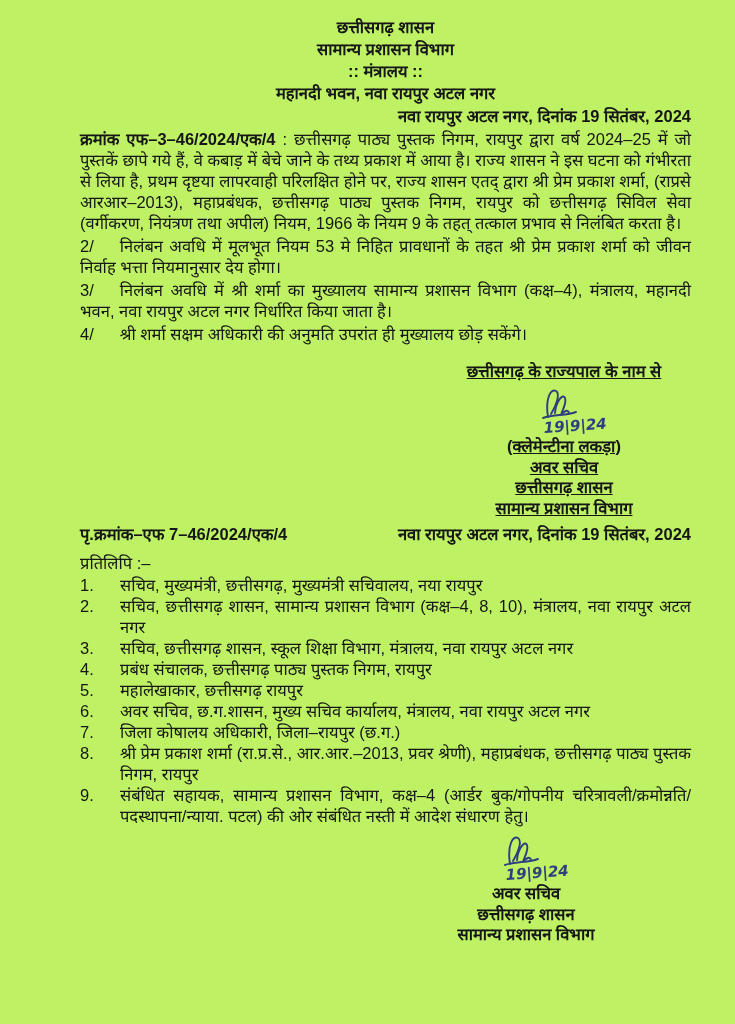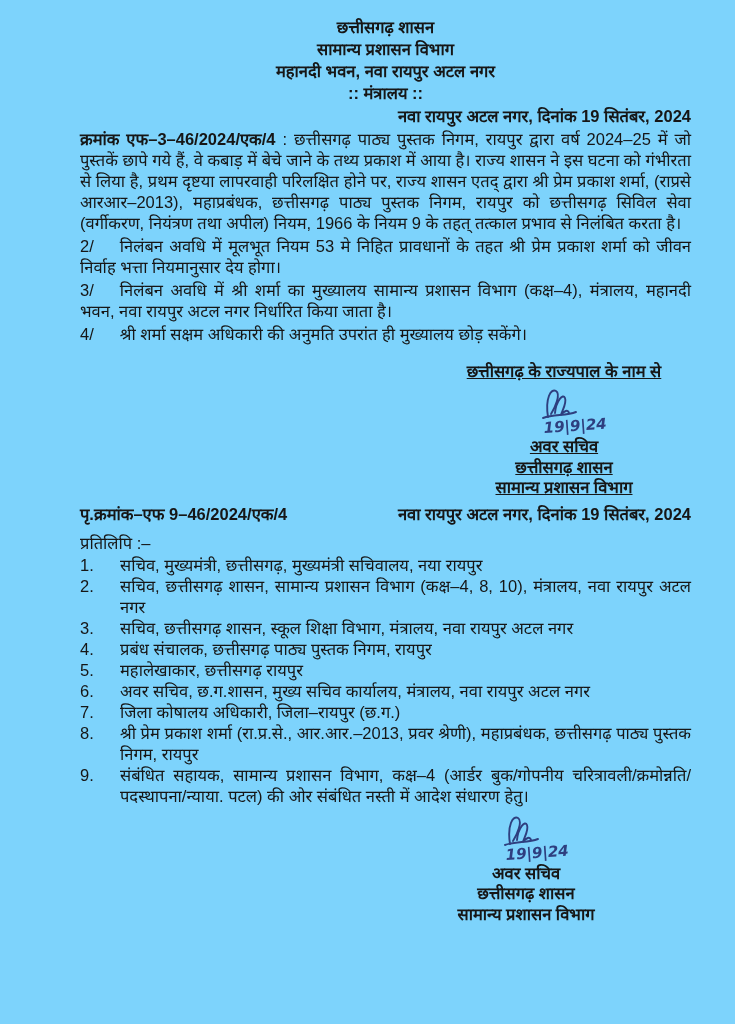--- a/index.html
+++ b/index.html
@@ -5,21 +5,21 @@
   html, body { margin: 0; padding: 0; }
   body {
     background: #e8e8e8;
     font-family: "Liberation Sans", "DejaVu Sans", sans-serif;
   }
   .page {
     position: relative;
     width: 735px;
     height: 1024px;
     margin: 0 auto;
-    background: #7dd3fc;
+    background: #bef264;
     color: #161616;
     box-sizing: border-box;
     padding: 16px 44px 10px 80px;
     font-size: 16.5px;
     line-height: 21px;
     overflow: hidden;
   }
   .hdr { text-align: center; font-weight: bold; line-height: 22px; }
   .order-title {
     text-align: center;
@@ -63,22 +63,22 @@
   .sig2-block { width: 250px; margin: 4px 40px 0 auto; text-align: center; }
 </style>
 </head>
 <body>
 
 <div class="page">
 
   <div class="hdr">
     <div>छत्तीसगढ़ शासन</div>
     <div>सामान्य प्रशासन विभाग</div>
+    <div>:: मंत्रालय ::</div>
     <div>महानदी भवन, नवा रायपुर अटल नगर</div>
-    <div>:: मंत्रालय ::</div>
   </div>
 
 
   <div class="place-date">नवा रायपुर अटल नगर, दिनांक 19 सितंबर, 2024</div>
 
   <p class="body-para">
     <span class="ref-label">क्रमांक एफ–3–46/2024/एक/4</span><span> : </span><span>छत्तीसगढ़ पाठ्य पुस्तक निगम, रायपुर द्वारा वर्ष 2024–25 में जो पुस्तकें छापे गये हैं, वे कबाड़ में बेचे जाने के तथ्य प्रकाश में आया है। राज्य शासन ने इस घटना को गंभीरता से लिया है, प्रथम दृष्टया लापरवाही परिलक्षित होने पर, राज्य शासन एतद् द्वारा श्री प्रेम प्रकाश शर्मा, (राप्रसे आरआर–2013), महाप्रबंधक, छत्तीसगढ़ पाठ्य पुस्तक निगम, रायपुर को छत्तीसगढ़ सिविल सेवा (वर्गीकरण, नियंत्रण तथा अपील) नियम, 1966 के नियम 9 के तहत् तत्काल प्रभाव से निलंबित करता है।</span>
   </p>
 
   <p class="body-para">
@@ -93,28 +93,29 @@
 
   <div class="auth-block">
     <div>छत्तीसगढ़ के राज्यपाल के नाम से</div>
     <svg class="sig" width="92" height="52" viewBox="0 0 92 52">
       <path d="M30,33 C27,14 33,4 38,7 C43,10 37,24 33,30"></path>
       <path d="M37,29 C38,17 45,9 47,14 C49,19 44,27 43,31 C46,27 50,25 51,29"></path>
       <path d="M25,34 C36,30 48,32 58,28"></path>
       <text x="26" y="49" transform="rotate(-4 26 49)">19|9|24</text>
     </svg>
     <div class="sig-name-block">
+      <div>(क्लेमेन्टीना लकड़ा)</div>
       <div>अवर सचिव</div>
       <div>छत्तीसगढ़ शासन</div>
       <div>सामान्य प्रशासन विभाग</div>
     </div>
   </div>
 
   <div class="endorse-row">
-    <span>पृ.क्रमांक–एफ 9–46/2024/एक/4</span>
+    <span>पृ.क्रमांक–एफ 7–46/2024/एक/4</span>
     <span>नवा रायपुर अटल नगर, दिनांक 19 सितंबर, 2024</span>
   </div>
 
   <div class="copy-label">प्रतिलिपि :–</div>
 
   <div class="copy-list">
     <div class="li">
       <span class="num">1.</span>
       <span class="txt">सचिव, मुख्यमंत्री, छत्तीसगढ़, मुख्यमंत्री सचिवालय, नया रायपुर</span>
     </div>

